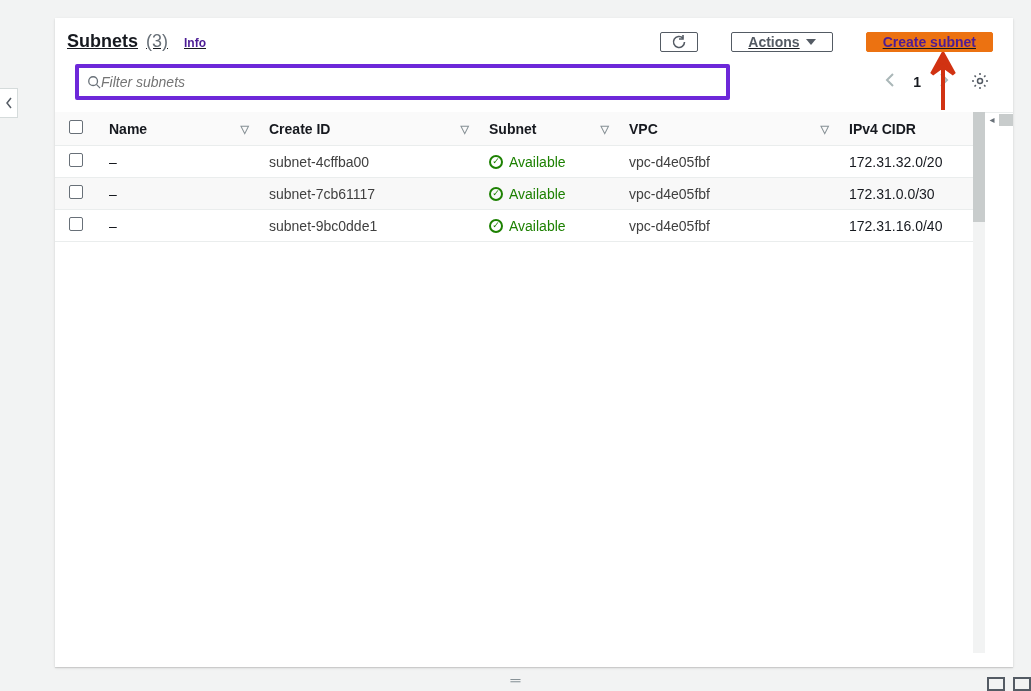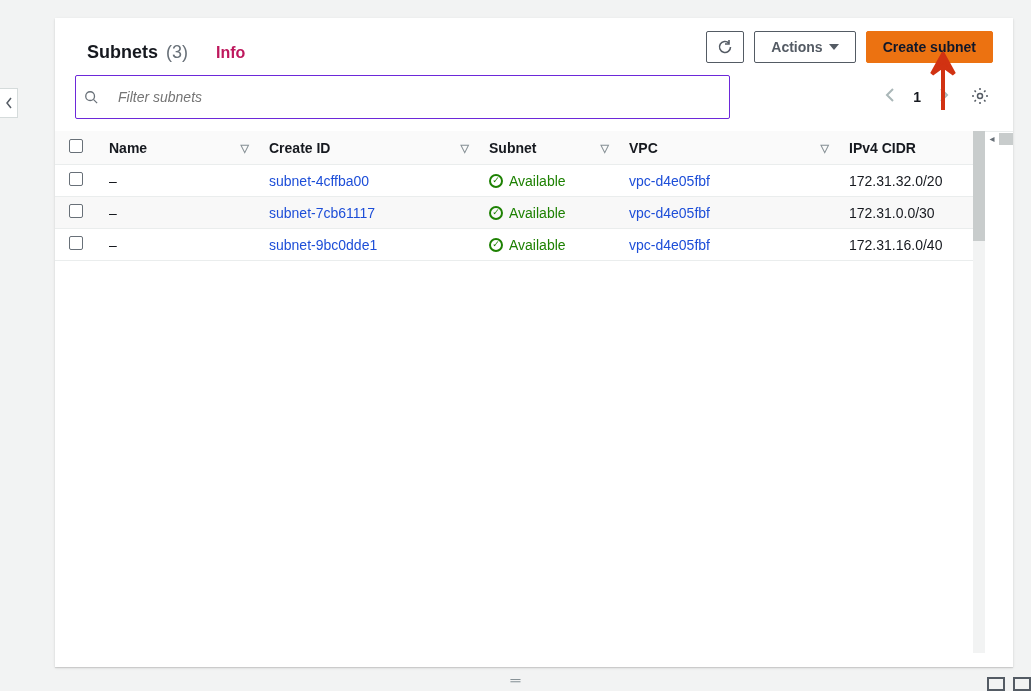--- a/index.html
+++ b/index.html
@@ -33,65 +33,67 @@
     left: 55px;
     top: 18px;
     right: 18px;
     bottom: 24px;
     background: #fff;
     box-shadow: 0 1px 1px rgba(0,0,0,0.1), 0 1px 3px rgba(0,0,0,0.1);
     display: flex;
     flex-direction: column;
   }
   .panel-header {
-    padding: 13px 20px 12px 32px;
-    display: flex;
-    align-items: flex-end;
+    padding: 13px 20px 12px 12px;
+    display: flex;
+    align-items: center;
     justify-content: space-between;
+    text-decoration: underline;
   }
   .title-area { display: flex; align-items: baseline; gap: 8px;}
   .title { font-size: 18px; font-weight: 700; color: #16191f; }
   .count { font-size: 18px; font-weight: 400; color: #687078; }
-  .info-link { font-size: 16px; color: #be185d; font-weight: 600; cursor: pointer; margin-left: 20px; }
+  .info-link { font-size: 12px; color: #4c1d95; font-weight: 600; cursor: pointer; margin-left: 8px; }
   .header-actions { display: flex; gap: 10px; align-items: center; }
   .btn {
-    height: 32px;
+    height: 20px;
     border: 1px solid #545b64;
     background: #fff;
     border-radius: 2px;
     padding: 0 16px;
     font-size: 14px;
     font-weight: 700;
     color: #545b64;
     display: inline-flex;
     align-items: center;
     gap: 6px;
     cursor: pointer;
+    margin-left: 23px;
   }
   .btn.icon-only { padding: 0 10px; }
   .btn.primary {
     background: #ec7211;
     border-color: #ec7211;
-    color: #0f172a;
+    color: #4c1d95;
   }
   .filter-row {
     padding: 0 20px 12px 20px;
     display: flex;
     align-items: center;
     gap: 12px;
   }
   .filter-box {
     flex: 0 0 655px;
-    height: 44px;
-    border: 1px solid #6d28d9;
+    height: 36px;
+    border: 4px solid #6d28d9;
     border-radius: 2px;
     display: flex;
     align-items: center;
     padding: 0 8px;
-    gap: 20px;
+    gap: 0;
     color: #687078;
   }
   .filter-box input {
     border: none;
     outline: none;
     flex: 1;
     font-size: 14px;
     font-style: italic;
     color: #687078;
     background: transparent;
@@ -144,21 +146,21 @@
   tbody tr.alt td { background: #f8f8f8; }
   .chk-col { width: 42px; text-align: center; }
   .chk {
     width: 14px; height: 14px;
     border: 1px solid #687078;
     display: inline-block;
     border-radius: 2px;
     background: #fff;
     cursor: pointer;
   }
-  .link { color: #1d4ed8; cursor: pointer; }
+  .link { color: #404040; cursor: pointer; }
   .state-cell { display: flex; align-items: center; gap: 6px; color: #1d8102; }
   .state-icon {
     width: 14px; height: 14px; border: 2px solid #1d8102; border-radius: 50%;
     display: inline-flex; align-items: center; justify-content: center;
     font-size: 9px; line-height: 1;
   }
   .hscroll-strip {
     height: 14px;
     background: #fff;
     border-top: 1px solid #eaeded;

